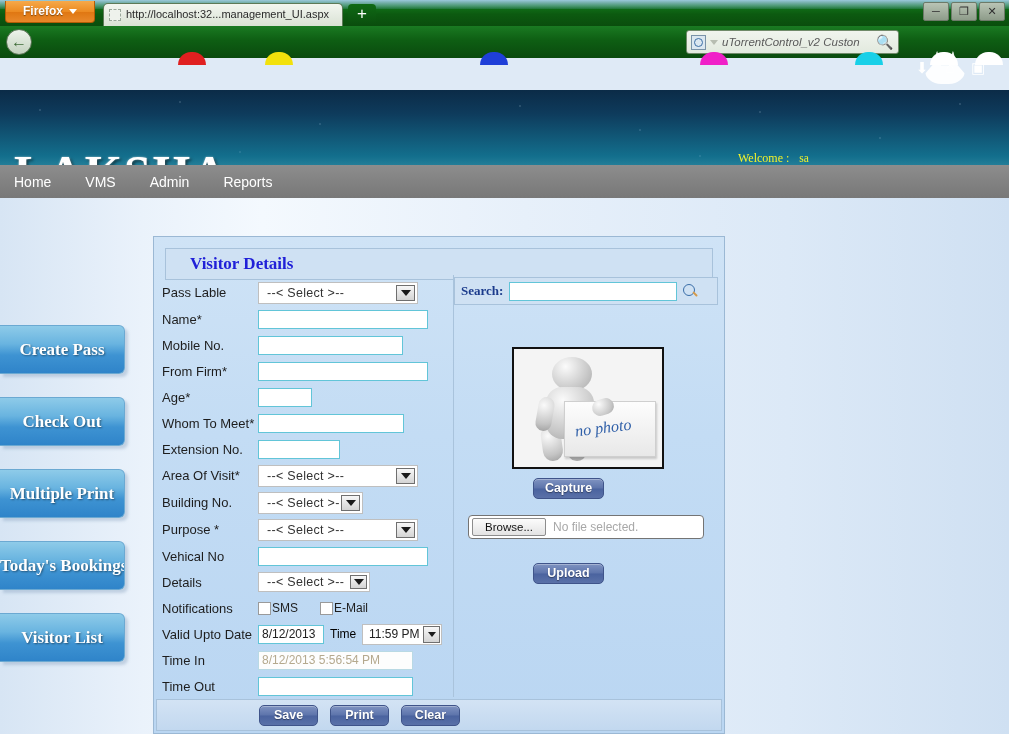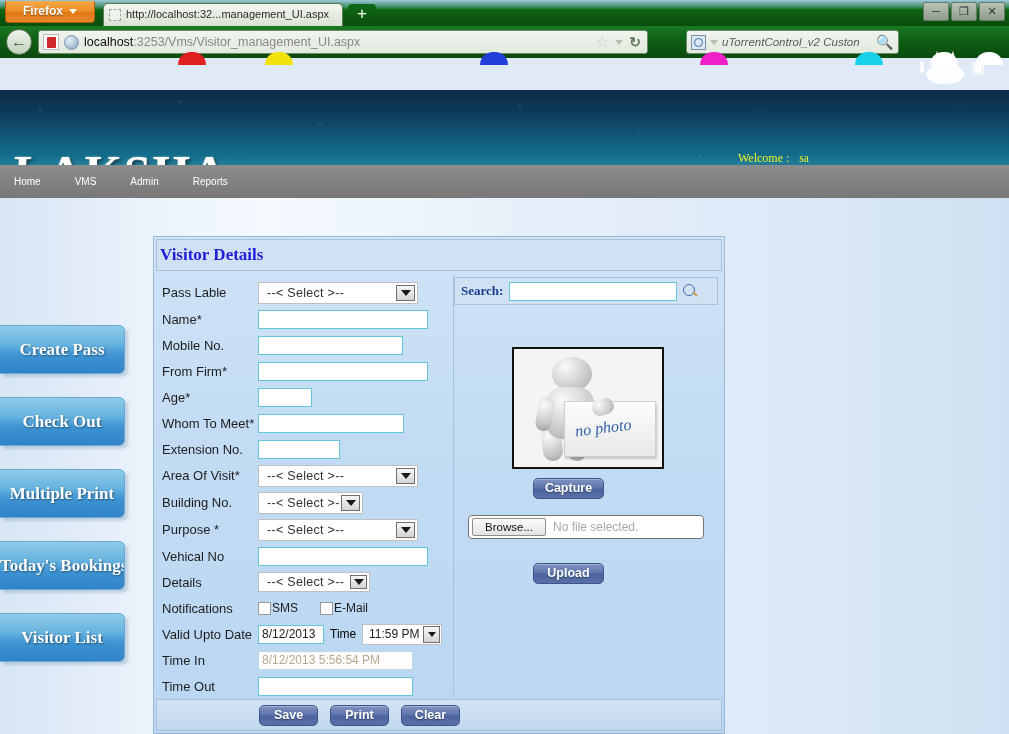--- a/index.html
+++ b/index.html
@@ -171,21 +171,21 @@
   
   .bk-dot { position:absolute; top:52px; width:28px; height:13px; border-radius:14px 14px 0 0; }
 
   
   #main-nav {
     position:absolute; left:0; top:165px; width:1009px; height:33px;
     background:linear-gradient(to bottom,#8d8d8d 0%,#828282 50%,#787878 100%);
     display:flex; align-items:center; padding-left:14px; gap:0;
   }
   .nav-item {
-    color:#fff; font-size:10px; padding:0 20px 0 0; margin-right:14px;
+    color:#fff; font-size:14px; padding:0 20px 0 0; margin-right:14px;
     cursor:pointer; white-space:nowrap;
   }
 
   
   #page-body {
     position:absolute; left:0; top:198px; width:1009px; height:536px;
     background:linear-gradient(to right,#d7e5f4 0%,#eaf2fb 14%,#f4f9fe 26%,#e7f0fa 52%,#dce9f7 78%,#cfe0f2 100%);
   }
 
   
@@ -202,23 +202,23 @@
     cursor:pointer; white-space:nowrap; overflow:hidden;
   }
 
   
   #visitor-panel {
     position:absolute; left:153px; top:38px; width:572px; height:498px;
     background:linear-gradient(to bottom,#cfe3f6 0%,#c3dcf4 40%,#bad6f2 100%);
     border:1px solid #9bb8d4;
   }
   .panel-title-bar {
-    height:32px; margin:2px; background:#cfe1f3;
+    height:32px; margin:11px; background:#cfe1f3;
     border:1px solid #a8c2db; border-bottom-width:1px;
-    display:flex; align-items:center; padding-left:3px;
+    display:flex; align-items:center; padding-left:24px;
   }
   .panel-title {
     font-family:"Liberation Serif", serif; font-size:17px;
     font-weight:bold; color:#2020d8;
   }
 
   .panel-cols { position:absolute; left:2px; top:36px; width:568px; height:424px; display:flex; }
   .col-left { width:297px; position:relative; padding-top:6px; }
   .col-divider { width:1px; background:#a9c3dc; margin-top:2px; }
   .col-right { flex:1; position:relative; }
@@ -390,30 +390,20 @@
     <div class="newtab">+</div>
     <div class="winbtns">
       <div class="winbtn">─</div>
       <div class="winbtn">❐</div>
       <div class="winbtn">✕</div>
     </div>
   </div>
 
   <div class="chrome-navbar">
     <div class="navbtn-back">←</div>
-    <div class="urlbar">
-      <span class="site-icon"></span>
-      <span class="globe-icon"></span>
-      <span class="urltext"><b>localhost</b><span>:3253/Vms/Visitor_management_UI.aspx</span></span>
-      <span class="urlbar-right">
-        <span class="star-icon">☆</span>
-        <span class="tri-icon"></span>
-        <span class="reload-icon">↻</span>
-      </span>
-    </div>
     <div class="searchbar">
       <span class="mag-box"></span>
       <span class="tri-icon"></span>
       <span class="engine-text">uTorrentControl_v2 Custon</span>
       <span class="mag-blue">🔍</span>
     </div>
     <div class="rabbit"></div>
     <div class="toolicons">
       <div class="toolicon">⬇</div>
       <div class="toolicon">⌂</div>

